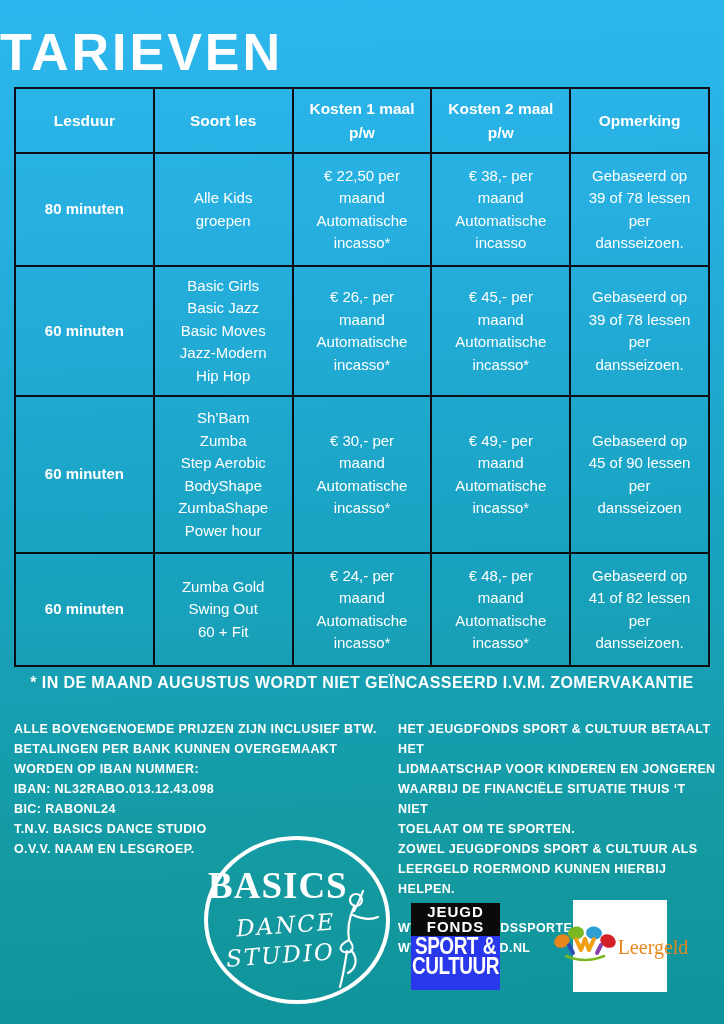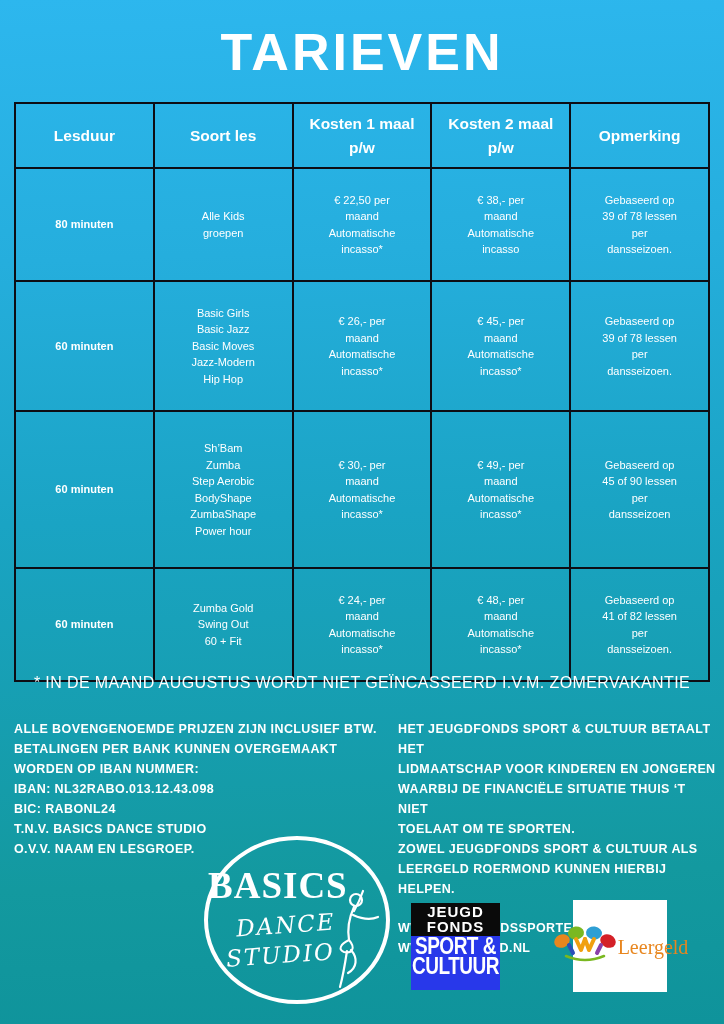--- a/index.html
+++ b/index.html
@@ -12,50 +12,49 @@
   #poster {
     position:relative; width:724px; height:1024px;
     background:linear-gradient(178deg,#2db7ee 0%,#25aedd 25%,#1aa4c4 50%,#13999f 85%,#0f939b 100%);
     overflow:hidden;
   }
   .ml { white-space:pre-line; }
 
   
   .title {
     position:absolute; top:22px; left:0; width:100%;
-    text-align:center;
     font-size:52px; font-weight:bold; letter-spacing:3px;
     color:#ffffff;
   }
 
   
   table.tarieven {
-    position:absolute; left:14px; top:102px; width:696px;
+    position:absolute; left:14px; top:87px; width:696px;
     border-collapse:collapse; table-layout:fixed;
   }
   table.tarieven th, table.tarieven td {
     border:2.5px solid #0d0d14;
     text-align:center; vertical-align:middle;
-    font-size:11px; line-height:1.5;
+    font-size:15px; line-height:1.5;
     padding:4px 6px;
     color:#ffffff;
   }
   table.tarieven th { font-weight:bold; font-size:15.5px; }
   td.lesduur { font-weight:bold; }
   tr.hrow  { height:65px; }
   tr.r0 { height:113px; }
   tr.r1 { height:130px; }
   tr.r2 { height:157px; }
   tr.r3 { height:113px; }
 
   
   .footnote {
     position:absolute; top:674px; left:0; width:100%;
     text-align:center;
-    font-size:16px; font-weight:normal; letter-spacing:0.4px;
+    font-size:16px; font-weight:bold; letter-spacing:0.4px;
   }
 
   
   .info { position:absolute; top:719px; font-size:12.5px; font-weight:bold;
           letter-spacing:0.4px; line-height:1.6; }
   .info-left  { left:14px;  width:378px; }
   .info-right { left:398px; width:318px; }
   .info p { margin-bottom:19px; }
 
   

